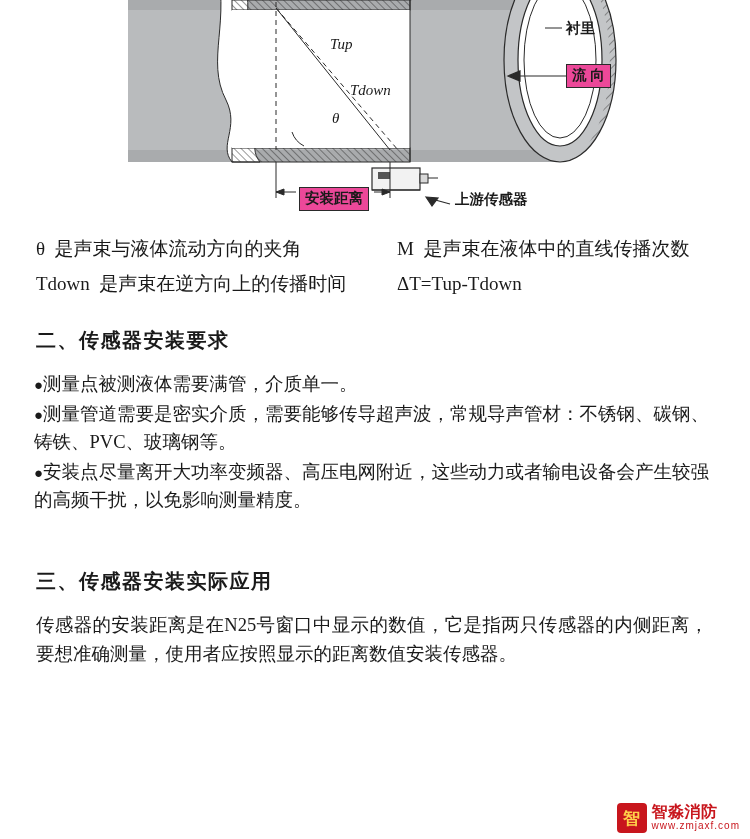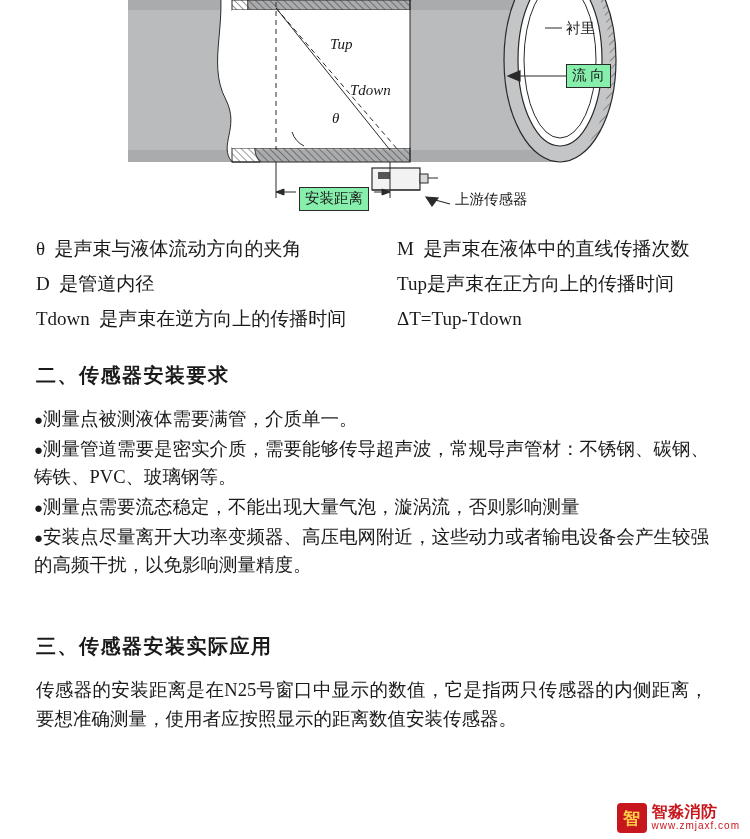--- a/index.html
+++ b/index.html
@@ -22,25 +22,25 @@
     overflow: hidden;
   }
   .diagram svg { display: block; }
   .diag-label {
     position: absolute;
     font-family: "Liberation Serif", serif;
     font-size: 14px;
     white-space: nowrap;
   }
   .diag-label.it { font-style: italic; font-size: 15px; }
-  .diag-label.cn { font-size: 14.5px; }
+  .diag-label.cn { font-size: 14.5px; font-weight: bold; }
   .boxed {
     border: 1px solid #2a2a2a;
     padding: 1px 5px 2px 5px;
-    background: #86efac;
+    background: #ec4899;
     font-size: 14.5px;
   }
 
   
   .content {
     padding: 0 34px 0 34px;
   }
   .where {
     margin-top: 12px;
     font-size: 19px;
@@ -228,45 +228,35 @@
         <span class="sym">θ</span>
         &nbsp;<span>是声束与液体流动方向的夹角</span>
       </td>
       <td class="right">
         <span class="sym">M</span>
         &nbsp;<span>是声束在液体中的直线传播次数</span>
       </td>
     </tr>
     <tr>
       <td class="left">
-        <span class="sym">D</span>
-        &nbsp;<span>是管道内径</span>
-      </td>
-      <td class="right">
-        <span class="sym">Tup</span><span>是声束在正方向上的传播时间</span>
-      </td>
-    </tr>
-    <tr>
-      <td class="left">
         <span class="sym">Tdown</span>
         &nbsp;<span>是声束在逆方向上的传播时间</span>
       </td>
       <td class="right">
         <span class="sym">ΔT=Tup-Tdown</span><span></span>
       </td>
     </tr>
   </tbody>
     </table>
 
   <h2 class="section">二、传感器安装要求</h2>
 
   <ul class="bullets">
     <li><span class="dot">●</span><span>测量点被测液体需要满管，介质单一。</span></li>
     <li><span class="dot">●</span><span>测量管道需要是密实介质，需要能够传导超声波，常规导声管材：不锈钢、碳钢、铸铁、PVC、玻璃钢等。</span></li>
-    <li><span class="dot">●</span><span>测量点需要流态稳定，不能出现大量气泡，漩涡流，否则影响测量</span></li>
     <li><span class="dot">●</span><span>安装点尽量离开大功率变频器、高压电网附近，这些动力或者输电设备会产生较强的高频干扰，以免影响测量精度。</span></li>
   </ul>
 
   <h2 class="section third">三、传感器安装实际应用</h2>
 
   <p class="para">传感器的安装距离是在N25号窗口中显示的数值，它是指两只传感器的内侧距离，要想准确测量，使用者应按照显示的距离数值安装传感器。</p>
 </div>
 
 <div class="watermark">
   <div class="wm-badge">

